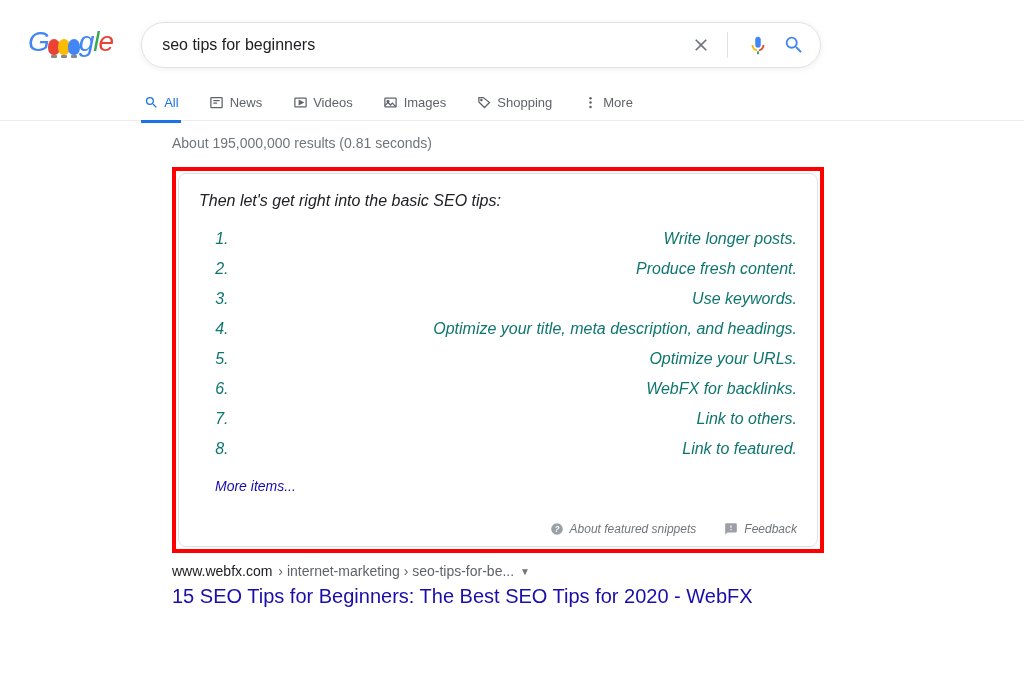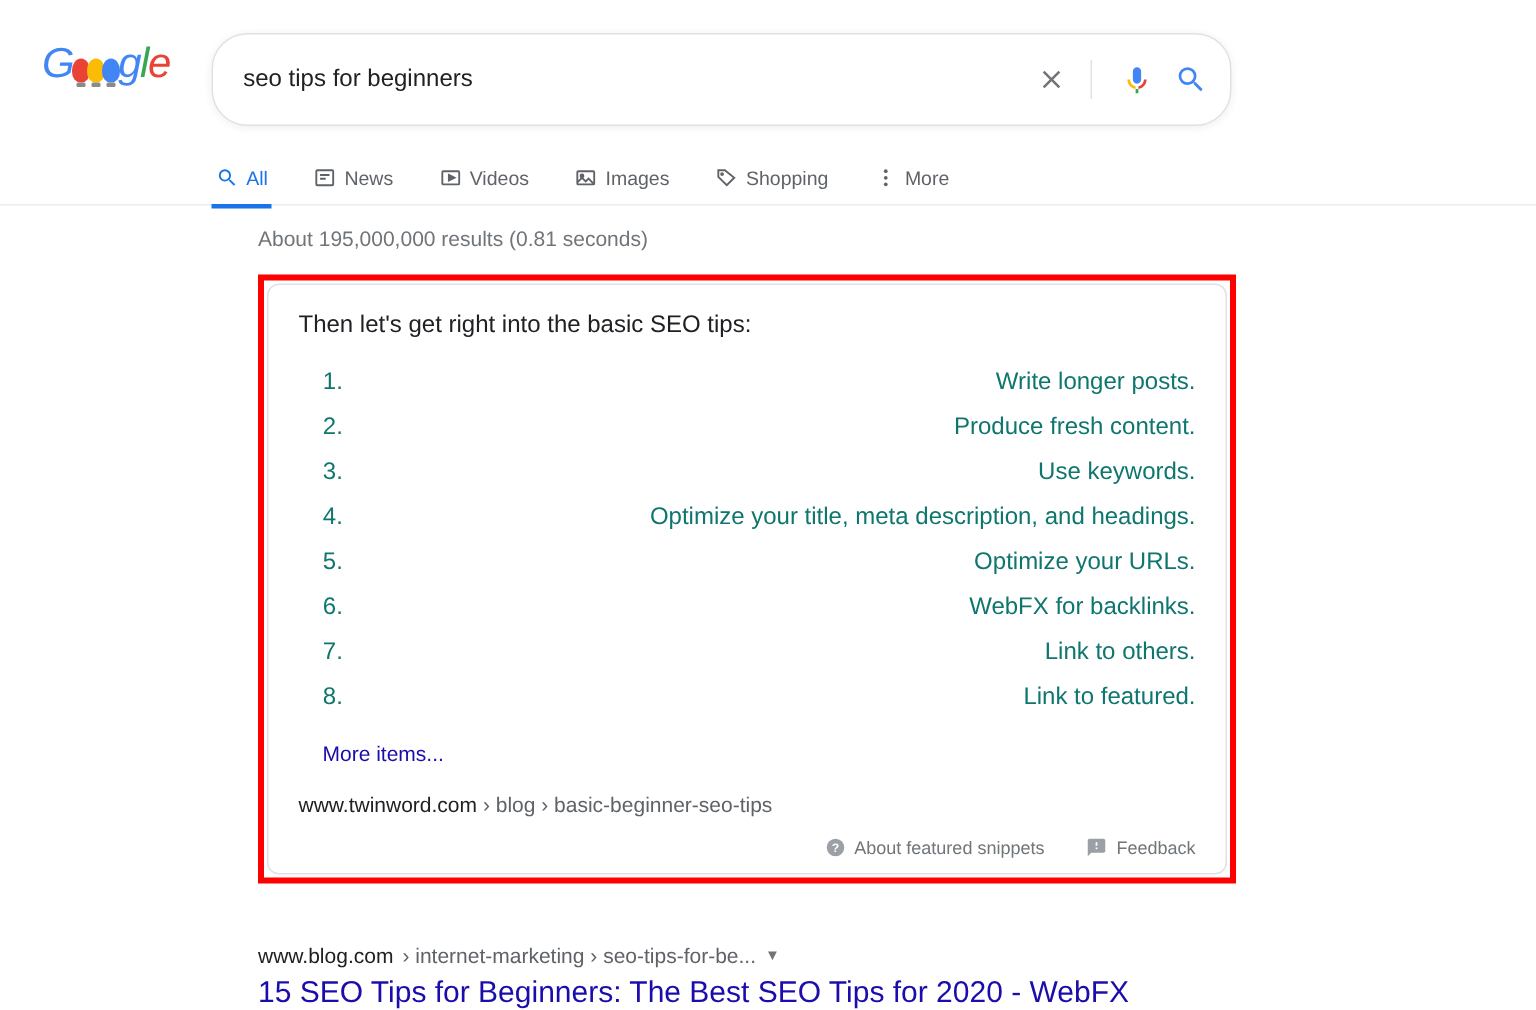--- a/index.html
+++ b/index.html
@@ -10,39 +10,39 @@
   .logo-text { font-size: 28px; font-weight: 500; letter-spacing: -1px; }
   .g1 { color: #4285F4; }
   .g2 { color: #4285F4; } .l1 { color: #34A853; } .e1 { color: #EA4335; }
 
   .doodle-bulbs { display:inline-block; vertical-align:-4px; }
   .bulb { display:inline-block; width:12px; height:16px; border-radius:50% 50% 45% 45%; margin:0 -1px; position:relative; }
   .bulb::after{ content:''; position:absolute; bottom:-3px; left:3px; width:6px; height:3px; background:#8a8a8a; border-radius:1px;}
   .b-red{ background:#EA4335; } .b-yel{ background:#FBBC05; } .b-blue{ background:#4285F4; }
 
   .search-col { flex: 0 0 auto; }
-  .search-box { width: 680px; height: 62px; border: 1px solid #dfe1e5; border-radius: 24px; display: flex; align-items: center; padding: 0 14px 0 20px; box-shadow: 0 1px 6px rgba(32,33,36,0.08); }
+  .search-box { width: 680px; height: 46px; border: 1px solid #dfe1e5; border-radius: 24px; display: flex; align-items: center; padding: 0 14px 0 20px; box-shadow: 0 1px 6px rgba(32,33,36,0.08); }
   .search-input { flex: 1; border: none; outline: none; font-size: 16px; color: #202124; background:transparent; }
   .sb-icon { width: 24px; height: 24px; display: flex; align-items: center; justify-content: center; margin-left: 12px; cursor: pointer; }
   .sb-divider { width:1px; height:26px; background:#dfe1e5; margin: 0 6px 0 14px; }
 
   .tabs-row { display: flex; align-items: center; margin-top: 18px; font-size: 13px; color: #5f6368; }
   .tab { display:flex; align-items:center; gap:5px; padding: 8px 2px 10px; margin-right: 26px; cursor:pointer; border-bottom: 3px solid transparent; }
   .tab.active { color:#1a73e8; border-bottom-color:#1a73e8; }
   .tab .ticon { width:16px; height:16px; display:inline-flex; align-items:center; justify-content:center; }
   .tabs-spacer { flex:1; }
   .tabs-right { display:flex; gap:30px; margin-right: 0; padding-right: 40px; }
   .tabs-right span{ cursor:pointer; padding:8px 0 10px; }
 
   .divider-full { border-bottom:1px solid #ebebeb; width:100%; margin-top:-3px; }
 
   .results-col { margin-left: 172px; width: 652px; padding-top: 14px; }
   .result-stats { color:#70757a; font-size:14px; margin-bottom: 16px; }
 
-  .featured-wrap { border: 4px solid #f00; padding: 2px; margin-bottom: 40px; }
+  .featured-wrap { border: 4px solid #f00; padding: 2px; margin-bottom: 10px; font-style: italic; }
   .featured { border:1px solid #dfe1e5; border-radius:8px; padding: 18px 20px 10px; }
   .snippet-heading { font-size:16px; color:#202124; margin-bottom: 14px; }
   .snippet-list { list-style: decimal; padding-left: 34px; font-size:16px; color:#0f766e;text-align:right; }
   .snippet-list li { padding: 3px 0; line-height:1.5; }
   .more-items { color:#1a0dab; font-size:14px; margin: 14px 0 18px 16px; cursor:pointer; }
   .breadcrumb { color:#202124; font-size:14px; margin-bottom:4px; }
   .breadcrumb .path { color:#5f6368; }
   .result-title { color:#1a0dab; font-size:20px; line-height:1.3; margin-bottom: 8px; cursor:pointer; }
   .snippet-footer { display:flex; justify-content:flex-end; gap:28px; color:#70757a; font-size:12px; padding-top:10px; border-top: 0; }
   .snippet-footer span{ display:flex; align-items:center; gap:6px; cursor:pointer; }
@@ -159,43 +159,40 @@
         <li>Write longer posts.</li>
         <li>Produce fresh content.</li>
         <li>Use keywords.</li>
         <li>Optimize your title, meta description, and headings.</li>
         <li>Optimize your URLs.</li>
         <li>WebFX for backlinks.</li>
         <li>Link to others.</li>
         <li>Link to featured.</li>
       </ol>
       <div class="more-items">More items...</div>
-      <div class="breadcrumb">
-        <span>www.twinword.com</span><span class="path"> › blog › basic-beginner-seo-tips</span>
-      </div>
       <div class="snippet-footer">
         <span>
           <svg width="14" height="14" viewBox="0 0 24 24">
               <circle cx="12" cy="12" r="10" fill="#9aa0a6"></circle>
               <text x="12" y="17" text-anchor="middle" fill="#fff" font-size="14" font-family="arial" font-weight="700">?</text>
             </svg>
           <span>About featured snippets</span>
         </span>
         <span>
           <svg width="14" height="14" viewBox="0 0 24 24" fill="#9aa0a6">
               <path d="M20 2H4c-1.1 0-2 .9-2 2v18l4-4h14c1.1 0 2-.9 2-2V4c0-1.1-.9-2-2-2zm-7 12h-2v-2h2v2zm0-4h-2V6h2v4z"></path>
             </svg>
           <span>Feedback</span>
         </span>
       </div>
     </div>
   </div>
 
   <div class="organic">
     <div class="breadcrumb">
-      <span>www.blog.com</span>
+      <span>www.webfx.com</span>
         <span class="path"> › internet-marketing › seo-tips-for-be...</span>
       <span class="dropdown-caret">▼</span>
     </div>
     <div class="result-title">15 SEO Tips for Beginners: The Best SEO Tips for 2020 - WebFX</div>
 
   </div>
 </div>
 
 </body></html>

